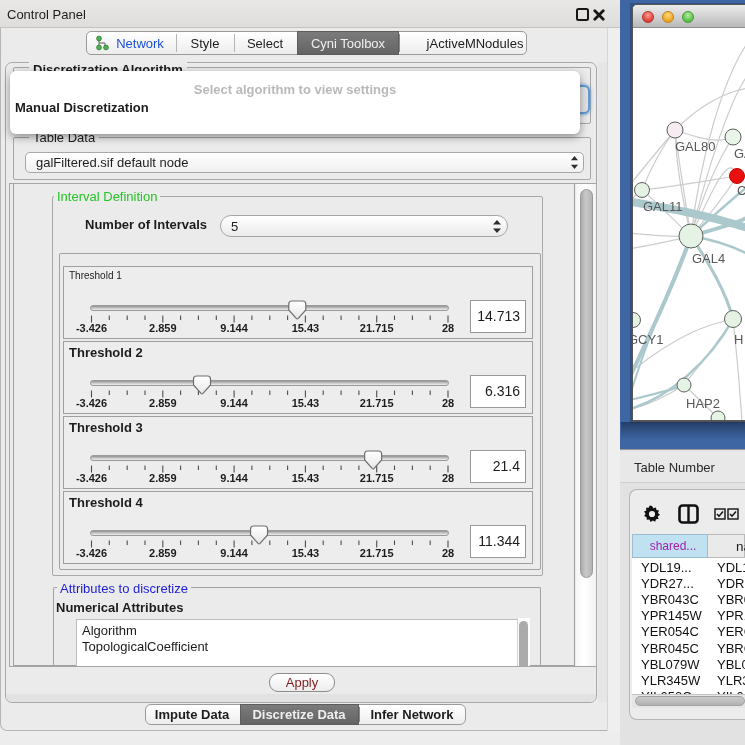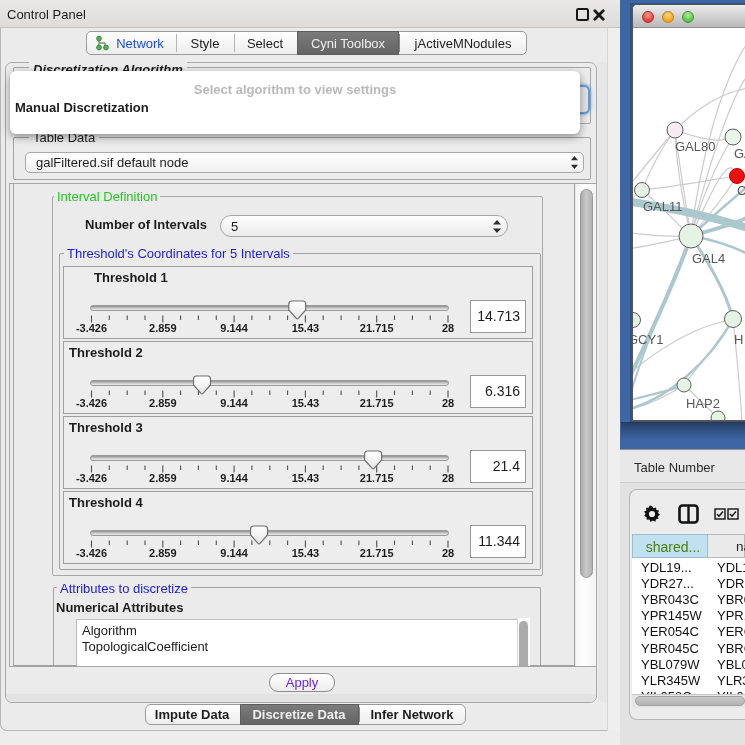--- a/index.html
+++ b/index.html
@@ -26,26 +26,26 @@
 <svg class="abs" style="left:95px;top:35px" width="15" height="16" viewBox="0 0 15 16">
       <path d="M4 4 L4 12 M4 8 L10 8 M10 8 L10 12" stroke="#8a8a8a" stroke-width="1.4" fill="none"></path>
       <circle cx="4" cy="3.5" r="2.4" fill="#52b152" stroke="#2e7d32" stroke-width="0.8"></circle>
       <circle cx="4" cy="12.5" r="2.4" fill="#52b152" stroke="#2e7d32" stroke-width="0.8"></circle>
       <circle cx="11" cy="12.5" r="2.4" fill="#52b152" stroke="#2e7d32" stroke-width="0.8"></circle>
     </svg>
 <div class="txt" style="left:140px;top:36px;transform:translateX(-50%);font-size:13px;color:#1d4ed8;font-weight:normal;">Network</div>
 <div class="txt" style="left:205px;top:36px;transform:translateX(-50%);font-size:13px;color:#1d1d1d;font-weight:normal;">Style</div>
 <div class="txt" style="left:265px;top:36px;transform:translateX(-50%);font-size:13px;color:#1d1d1d;font-weight:normal;">Select</div>
 <div class="txt" style="left:348px;top:36px;transform:translateX(-50%);font-size:13px;color:#efefef;font-weight:normal;">Cyni Toolbox</div>
-<div class="txt" style="left:463px;top:36px;transform:translateX(-50%);font-size:13px;color:#1d1d1d;font-weight:normal;">jActiveMNodules</div>
+<div class="txt" style="left:475px;top:36px;transform:translateX(-50%);font-size:13px;color:#1d1d1d;font-weight:normal;">jActiveMNodules</div>
 <div class="abs" style="left:5px;top:62px;width:592px;height:641px;border:1px solid #a9a9a9;border-radius:7px;box-sizing:border-box;"></div>
 <div class="abs" style="left:6px;top:694px;width:590px;height:8px;background:#e2e2e2;border-radius:0 0 7px 7px;"></div>
 <div class="abs" style="left:607px;top:28px;width:1px;height:703px;background:#d6d6d6;"></div>
 <div class="abs" style="left:13px;top:67px;width:578px;height:57px;border:1px solid #a6a6a6;border-radius:2px;box-sizing:border-box;"></div>
-<div class="txt" style="left:29px;top:62px;font-size:13px;font-weight:bold;background:#ebebeb;padding:0 4px;font-style:italic;">Discretization Algorithm</div>
+<div class="txt" style="left:29px;top:62px;font-size:13px;font-weight:bold;background:#ebebeb;padding:0 4px;">Discretization Algorithm</div>
 <div class="abs" style="left:561px;top:85px;width:25px;height:25px;border-radius:6px;background:#e3e3e3;border:2px solid #649ad3;box-shadow:0 0 3px 1px rgba(90,150,210,0.65);"></div>
 <div class="abs" style="left:13px;top:137px;width:578px;height:43px;border:1px solid #a6a6a6;border-radius:2px;box-sizing:border-box;"></div>
 <div class="txt" style="left:29px;top:130px;font-size:13px;background:#ebebeb;padding:0 4px;">Table Data</div>
 <div class="abs" style="left:25px;top:152px;width:559px;height:21px;background:linear-gradient(#ffffff,#f0f0f0);border:1px solid #a8a8a8;border-radius:5px;box-sizing:border-box;"></div>
 <div class="txt" style="left:36px;top:155px;font-size:13px;">galFiltered.sif default node</div>
 <svg class="abs" style="left:570px;top:156px" width="9" height="13" viewBox="0 0 9 13">
       <path d="M4.5 0 L8 4.2 L1 4.2 Z" fill="#2d2d2d"></path>
       <path d="M4.5 13 L8 8.8 L1 8.8 Z" fill="#2d2d2d"></path>
     </svg>
 <div class="abs" style="left:9px;top:183px;width:587px;height:484px;border:1px solid #a6a6a6;box-sizing:border-box;"></div>
@@ -55,32 +55,31 @@
 <div class="abs" style="left:52px;top:196px;width:491px;height:380px;border:1px solid #a8a8a8;border-radius:2px;box-sizing:border-box;"></div>
 <div class="txt" style="left:54px;top:189px;font-size:13px;color:#25c525;background:#ebebeb;padding:0 3px;">Interval Definition</div>
 <div class="txt" style="left:85px;top:217px;font-size:13px;font-weight:bold;">Number of Intervals</div>
 <div class="abs" style="left:220px;top:215px;width:288px;height:22px;background:linear-gradient(#ffffff,#ebebeb);border:1px solid #a6a6a6;border-radius:11px;box-sizing:border-box;"></div>
 <div class="txt" style="left:231px;top:219px;font-size:13px;">5</div>
 <svg class="abs" style="left:491px;top:220px" width="12" height="13" viewBox="0 0 12 13">
       <path d="M6 0 L10 4.6 L2 4.6 Z" fill="#2d2d2d"></path>
       <path d="M6 13 L10 8.4 L2 8.4 Z" fill="#2d2d2d"></path>
     </svg>
 <div class="abs" style="left:59px;top:253px;width:482px;height:317px;border:1px solid #a2a2a2;border-radius:2px;box-sizing:border-box;"></div>
-<div class="txt" style="left:64px;top:246px;font-size:13px;color:#1d1dd8;background:#ebebeb;padding:0 3px;">Threshold's Coordinates for 5 Intervals</div>
 <svg class="abs" style="left:0;top:0" width="0" height="0">
       <defs>
         <linearGradient id="thg" x1="0" y1="0" x2="0" y2="1">
           <stop offset="0" stop-color="#ffffff"></stop>
           <stop offset="0.55" stop-color="#f2f2f2"></stop>
           <stop offset="1" stop-color="#e4e4e4"></stop>
         </linearGradient>
       </defs>
     </svg>
 <div class="abs" style="left:63px;top:266px;width:470px;height:73px;border:1px solid #9f9f9f;background:#ededed;box-sizing:border-box;"></div>
-<div class="txt" style="left:69px;top:270px;font-size:13px;font-weight:bold;margin-left:25px;">Threshold 1</div>
+<div class="txt" style="left:69px;top:270px;font-size:10px;font-weight:normal;">Threshold 1</div>
 <div class="abs" style="left:90px;top:305px;width:359px;height:6px;background:linear-gradient(#8f8f8f,#c2c2c2 45%,#ededed);border:1px solid #9a9a9a;border-radius:3px;box-sizing:border-box;"></div>
 <svg class="abs" style="left:63px;top:266px" width="470" height="73" viewBox="0 0 470 73">
       <line x1="28.5" y1="49.5" x2="28.5" y2="56.5" stroke="#4e4e4e" stroke-width="1.1"></line>
       <line x1="46.3" y1="49.5" x2="46.3" y2="54" stroke="#4e4e4e" stroke-width="1.1"></line>
       <line x1="64.2" y1="49.5" x2="64.2" y2="54" stroke="#4e4e4e" stroke-width="1.1"></line>
       <line x1="82.0" y1="49.5" x2="82.0" y2="54" stroke="#4e4e4e" stroke-width="1.1"></line>
       <line x1="99.8" y1="49.5" x2="99.8" y2="56.5" stroke="#4e4e4e" stroke-width="1.1"></line>
       <line x1="117.6" y1="49.5" x2="117.6" y2="54" stroke="#4e4e4e" stroke-width="1.1"></line>
       <line x1="135.4" y1="49.5" x2="135.4" y2="54" stroke="#4e4e4e" stroke-width="1.1"></line>
       <line x1="153.3" y1="49.5" x2="153.3" y2="54" stroke="#4e4e4e" stroke-width="1.1"></line>
@@ -217,21 +216,21 @@
 <div class="txt" style="left:56px;top:600px;font-size:13px;font-weight:bold;">Numerical Attributes</div>
 <div class="abs" style="left:76px;top:619px;width:454px;height:47px;background:#fff;border:1px solid #bdbdbd;border-bottom:none;box-sizing:border-box;"></div>
 <div class="abs" style="left:76px;top:619px;width:454px;height:47px;overflow:hidden;">
 <div class="txt" style="left:6px;top:3.5px;font-size:13px;">Algorithm</div>
 <div class="txt" style="left:6px;top:19.8px;font-size:13px;">TopologicalCoefficient</div>
 <div class="txt" style="left:6px;top:36.1px;font-size:13px;margin-top:42px;">BetweennessCentrality</div>
 </div>
 <div class="abs" style="left:517px;top:618px;width:12px;height:48px;background:#fdfdfd;border-left:1px solid #d5d5d5;"></div>
 <div class="abs" style="left:518.5px;top:621px;width:9px;height:45px;background:#ababab;border-radius:5px 5px 0 0;"></div>
 <div class="abs" style="left:269px;top:673px;width:66px;height:19px;background:linear-gradient(#ffffff,#ededed);border:1px solid #8d8d8d;border-radius:9px;box-sizing:border-box;"></div>
-<div class="txt" style="left:302px;top:675px;transform:translateX(-50%);font-size:13px;color:#6d28d9;font-weight:normal;">Apply</div>
+<div class="txt" style="left:302px;top:675px;transform:translateX(-50%);font-size:13px;color:#7f1d1d;font-weight:normal;">Apply</div>
 <div class="abs" style="left:145px;top:704px;width:321px;height:21px;background:linear-gradient(#ffffff,#ededed);border:1px solid #9b9b9b;border-radius:6px;box-sizing:border-box;"></div>
 <div class="abs" style="left:240px;top:704px;width:119px;height:21px;background:linear-gradient(#7b7b7b,#646464);border:1px solid #5d5d5d;box-sizing:border-box;"></div>
 <div class="abs" style="left:359px;top:707px;width:1px;height:15px;background:#8b8b8b;"></div>
 <div class="txt" style="left:192px;top:707px;transform:translateX(-50%);font-size:13px;color:#1d1d1d;font-weight:bold;">Impute Data</div>
 <div class="txt" style="left:299px;top:707px;transform:translateX(-50%);font-size:13px;color:#efefef;font-weight:bold;">Discretize Data</div>
 <div class="txt" style="left:412px;top:707px;transform:translateX(-50%);font-size:13px;color:#1d1d1d;font-weight:bold;">Infer Network</div>
 <div class="abs" style="left:10px;top:71px;width:570px;height:63px;background:#fff;border-radius:6px;box-shadow:0 3px 8px rgba(0,0,0,0.4);z-index:30;"></div>
 <div class="txt" style="left:295px;top:82px;transform:translateX(-50%);font-size:13px;color:#b9b9b9;font-weight:bold;z-index:31;">Select algorithm to view settings</div>
 <div class="txt" style="left:15px;top:100px;font-size:13px;font-weight:bold;z-index:31;">Manual Discretization</div>
 <div class="abs" style="left:620px;top:0px;width:125px;height:449px;background:#3e66a3;"></div>
@@ -315,21 +314,21 @@
 <svg class="abs" style="left:714px;top:508px" width="12" height="12" viewBox="0 0 12 12">
 <rect x="1" y="1" width="10" height="10" fill="none" stroke="#111" stroke-width="1.4"></rect>
 <path d="M3 6 L5 8.2 L9 3.4" fill="none" stroke="#111" stroke-width="1.5"></path>
     </svg>
 <svg class="abs" style="left:727px;top:508px" width="12" height="12" viewBox="0 0 12 12">
 <rect x="1" y="1" width="10" height="10" fill="none" stroke="#111" stroke-width="1.4"></rect>
 <path d="M3 6 L5 8.2 L9 3.4" fill="none" stroke="#111" stroke-width="1.5"></path>
     </svg>
 <div class="abs" style="left:632px;top:534px;width:76px;height:24px;background:#c0e2f0;border:1px solid #9bbecd;box-sizing:border-box;"></div>
 <div class="abs" style="left:708px;top:534px;width:37px;height:24px;background:#eaeaea;border:1px solid #b9b9b9;border-left:none;box-sizing:border-box;"></div>
-<div class="txt" style="left:673px;top:539px;transform:translateX(-50%);font-size:14px;color:#4d7c0f;font-weight:normal;">shared...</div>
+<div class="txt" style="left:673px;top:539px;transform:translateX(-50%);font-size:12px;color:#a21caf;font-weight:normal;">shared...</div>
 <div class="txt" style="left:736px;top:539px;font-size:13.5px;color:#222;">name</div>
 <div class="abs" style="left:632px;top:558px;width:113px;height:136px;background:#fff;overflow:hidden;">
 <div class="txt" style="left:9px;top:2.0px;font-size:13px;color:#111;">YDL19...</div>
 <div class="txt" style="left:85px;top:2.0px;font-size:13px;color:#111;">YDL1</div>
 <div class="txt" style="left:9px;top:18.1px;font-size:13px;color:#111;">YDR27...</div>
 <div class="txt" style="left:85px;top:18.1px;font-size:13px;color:#111;">YDR2</div>
 <div class="txt" style="left:9px;top:34.2px;font-size:13px;color:#111;">YBR043C</div>
 <div class="txt" style="left:85px;top:34.2px;font-size:13px;color:#111;">YBR0</div>
 <div class="txt" style="left:9px;top:50.3px;font-size:13px;color:#111;">YPR145W</div>
 <div class="txt" style="left:85px;top:50.3px;font-size:13px;color:#111;">YPR1</div>

